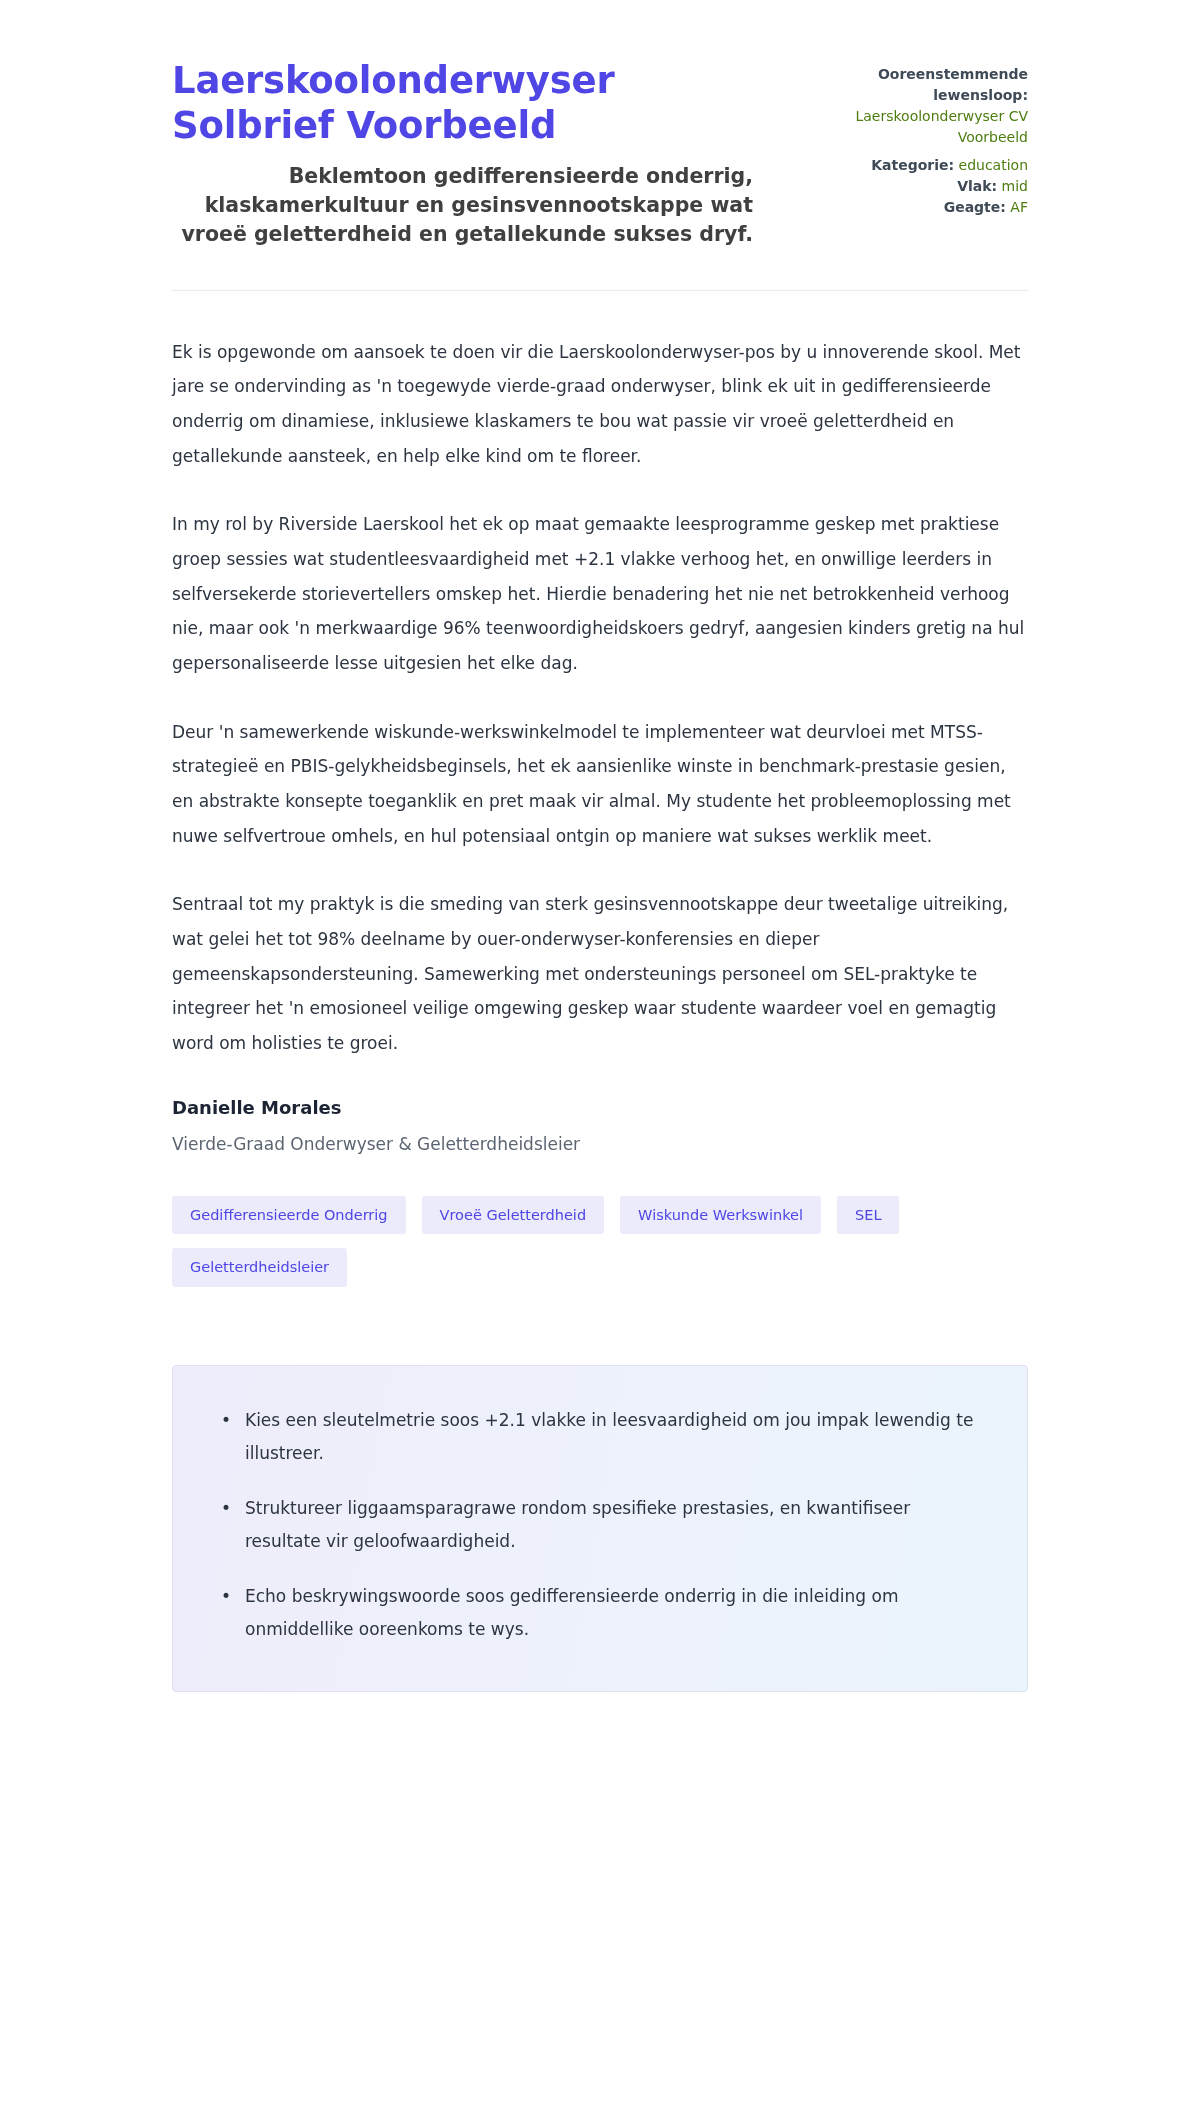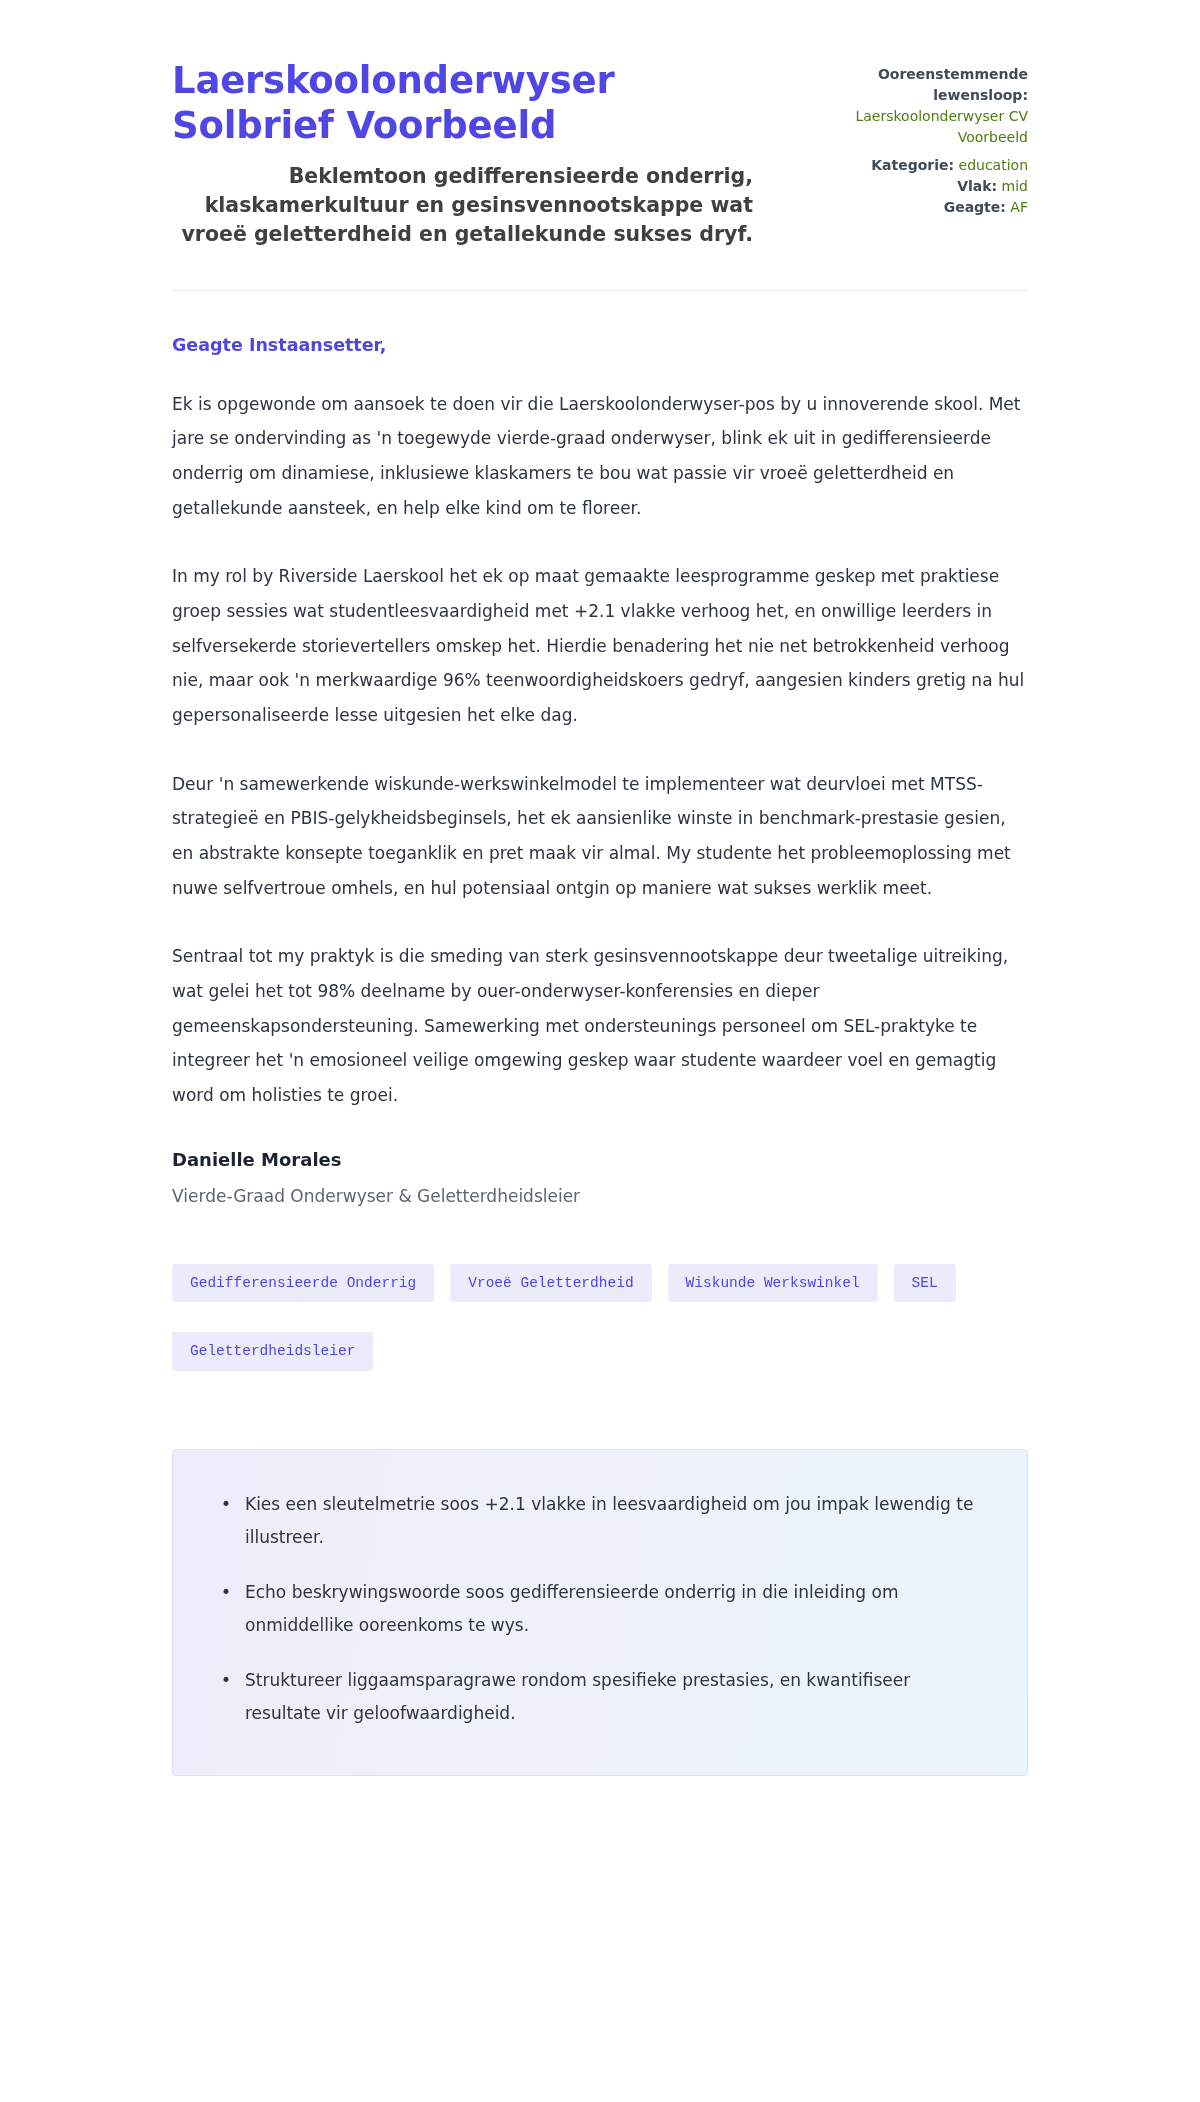--- a/index.html
+++ b/index.html
@@ -107,24 +107,23 @@
   .sig-role {
     font-size: 17px;
     color: #5b6572;
     margin: 0;
   }
 
   
   .tags {
     display: flex;
     flex-wrap: wrap;
-    gap: 30px 16px;
-    margin-top: 58px;
+    gap: 14px 16px;
+    margin-top: 42px;
     max-width: 900px;
-    font-family: Liberation Mono, monospace;
   }
   .tag {
     background: #ecebfb;
     color: #4f46e5;
     font-size: 14.5px;
     line-height: 1;
     padding: 12px 18px;
     border-radius: 3px;
     white-space: nowrap;
   }
@@ -196,21 +195,20 @@
       <div>
         <span class="meta-label">Geagte:</span>
         <span class="meta-value">AF</span>
       </div>
     </div>
   </div>
 
   <hr class="header-rule">
 
   <div class="letter">
-    <p class="salutation">Geagte Instaansetter,</p>
 
     <p class="para">Ek is opgewonde om aansoek te doen vir die Laerskoolonderwyser-pos by u innoverende skool. Met jare se ondervinding as 'n toegewyde vierde-graad onderwyser, blink ek uit in gedifferensieerde onderrig om dinamiese, inklusiewe klaskamers te bou wat passie vir vroeë geletterdheid en getallekunde aansteek, en help elke kind om te floreer.</p>
     <p class="para">In my rol by Riverside Laerskool het ek op maat gemaakte leesprogramme geskep met praktiese groep sessies wat studentleesvaardigheid met +2.1 vlakke verhoog het, en onwillige leerders in selfversekerde storievertellers omskep het. Hierdie benadering het nie net betrokkenheid verhoog nie, maar ook 'n merkwaardige 96% teenwoordigheidskoers gedryf, aangesien kinders gretig na hul gepersonaliseerde lesse uitgesien het elke dag.</p>
     <p class="para">Deur 'n samewerkende wiskunde-werkswinkelmodel te implementeer wat deurvloei met MTSS-strategieë en PBIS-gelykheidsbeginsels, het ek aansienlike winste in benchmark-prestasie gesien, en abstrakte konsepte toeganklik en pret maak vir almal. My studente het probleemoplossing met nuwe selfvertroue omhels, en hul potensiaal ontgin op maniere wat sukses werklik meet.</p>
     <p class="para">Sentraal tot my praktyk is die smeding van sterk gesinsvennootskappe deur tweetalige uitreiking, wat gelei het tot 98% deelname by ouer-onderwyser-konferensies en dieper gemeenskapsondersteuning. Samewerking met ondersteunings personeel om SEL-praktyke te integreer het 'n emosioneel veilige omgewing geskep waar studente waardeer voel en gemagtig word om holisties te groei.</p>
 
     <div class="signature">
       <p class="sig-name">Danielle Morales</p>
       <p class="sig-role">Vierde-Graad Onderwyser &amp; Geletterdheidsleier</p>
     </div>
@@ -220,18 +218,18 @@
     <span class="tag">Gedifferensieerde Onderrig</span>
     <span class="tag">Vroeë Geletterdheid</span>
     <span class="tag">Wiskunde Werkswinkel</span>
     <span class="tag">SEL</span>
     <span class="tag">Geletterdheidsleier</span>
   </div>
 
   <div class="tips">
     <ul class="tips-list">
       <li>Kies een sleutelmetrie soos +2.1 vlakke in leesvaardigheid om jou impak lewendig te illustreer.</li>
+      <li>Struktureer liggaamsparagrawe rondom spesifieke prestasies, en kwantifiseer resultate vir geloofwaardigheid.</li>
       <li>Echo beskrywingswoorde soos gedifferensieerde onderrig in die inleiding om onmiddellike ooreenkoms te wys.</li>
-      <li>Struktureer liggaamsparagrawe rondom spesifieke prestasies, en kwantifiseer resultate vir geloofwaardigheid.</li>
     </ul>
   </div>
 
 </div>
 
 </body></html>

